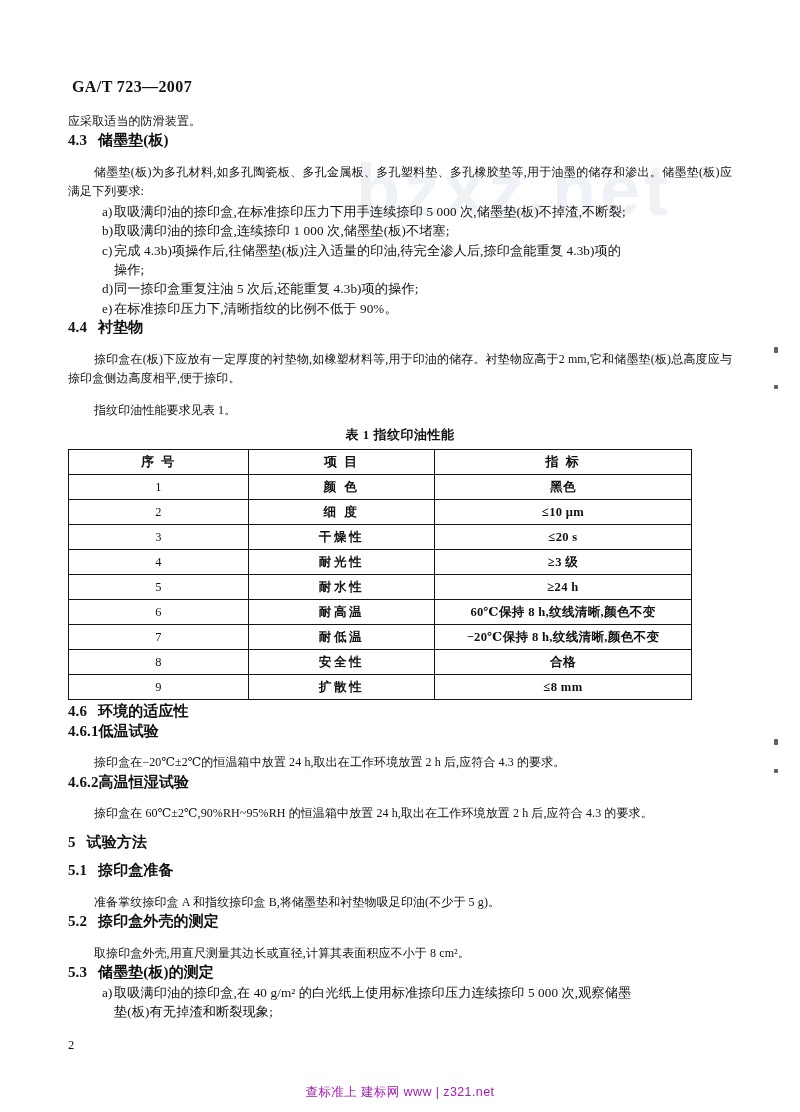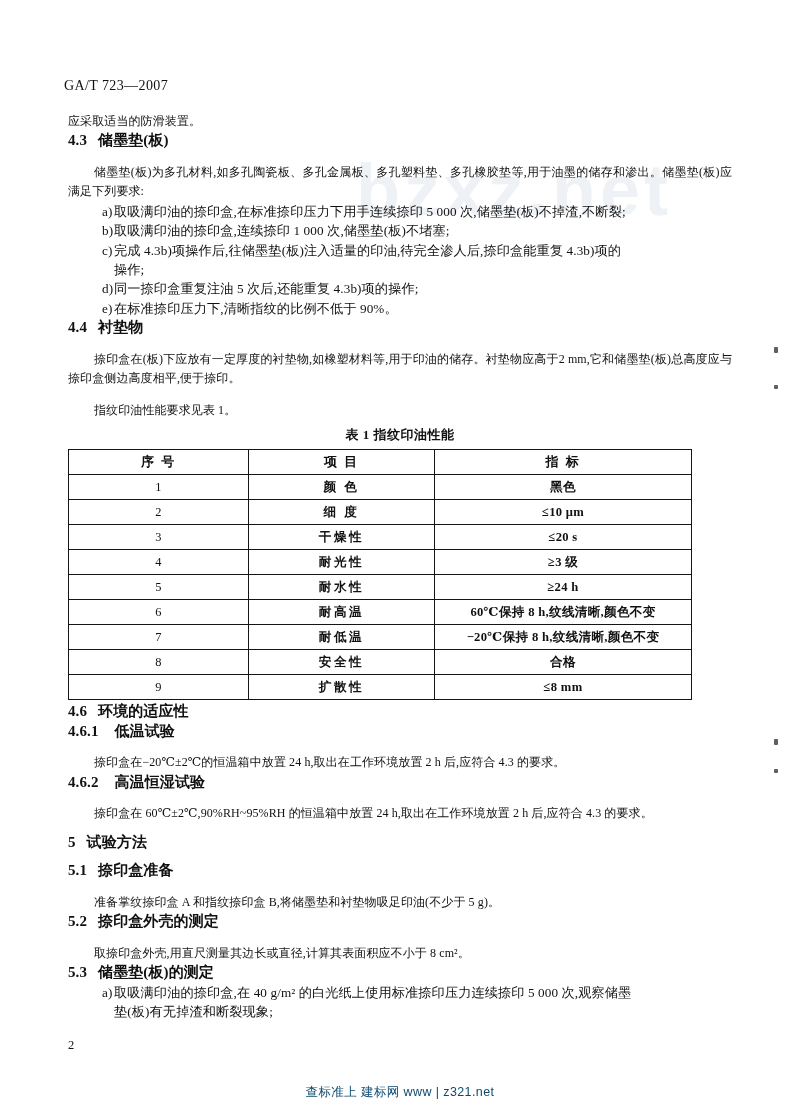--- a/index.html
+++ b/index.html
@@ -42,25 +42,25 @@
   }
 
   .content {
     position: relative;
     z-index: 2;
   }
 
   
   .doc-header {
     position: absolute;
-    left: 64px;
+    left: 72px;
     top: 78px;
     font-family: "Liberation Serif", "DejaVu Serif", serif;
-    font-weight: normal;
-    font-size: 14px;
+    font-weight: bold;
+    font-size: 16px;
     letter-spacing: 0.4px;
     white-space: nowrap;
   }
 
   
   .body-block {
     position: absolute;
     left: 68px;
     top: 112px;
     width: 664px;
@@ -79,21 +79,21 @@
     font-size: 15px;
     line-height: 19.6px;
     margin: 0;
     font-weight: bold;
     letter-spacing: 0.1px;
     white-space: nowrap;
   }
   .h-num .nm { font-weight: bold; margin-right: 11px; }
   .h-num .tx { font-weight: bold; }
 
-  .h-num.wide .nm { margin-right: 16px; }
+  .h-num.wide .nm { margin-right: 0; }
 
   .list-item {
     display: flex;
     font-size: 13.2px;
     line-height: 19.4px;
     margin: 0;
     letter-spacing: 0.1px;
   }
   .list-item .marker {
     flex: 0 0 auto;
@@ -157,21 +157,21 @@
 
   
   .footer-mark {
     position: absolute;
     left: 0;
     top: 1084px;
     width: 800px;
     text-align: center;
     font-family: "Liberation Sans", "DejaVu Sans", sans-serif;
     font-size: 12.5px;
-    color: #0c4a6e;
+    color: #a21caf;
     letter-spacing: 0.4px;
   }
 
   
   .margin-mark {
     position: absolute;
     width: 4px;
     height: 6px;
     background: #2b2b2b;
     opacity: 0.75;

